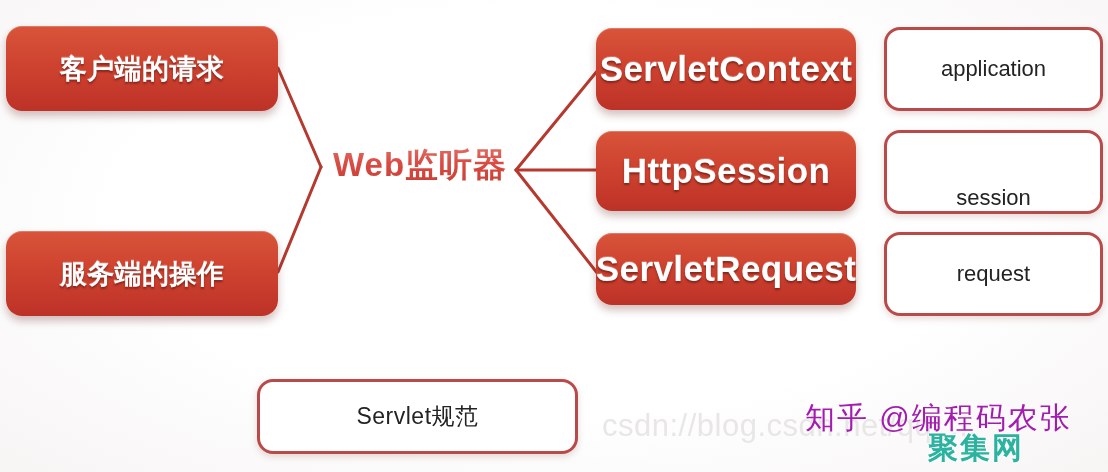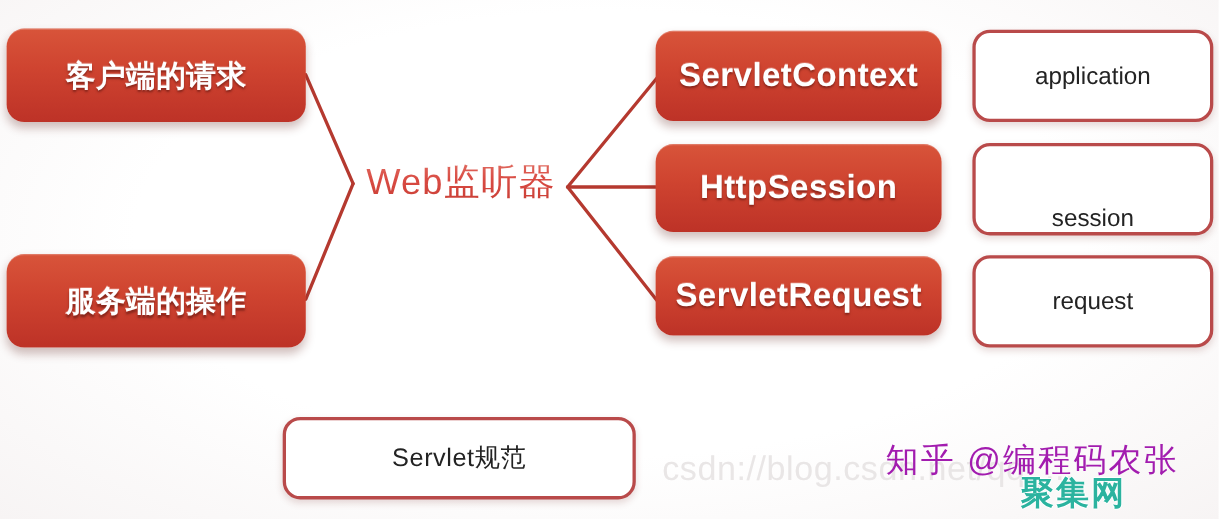--- a/index.html
+++ b/index.html
@@ -52,21 +52,21 @@
   .node-solid .label {
     color: #ffffff;
     font-weight: bold;
     letter-spacing: 0.4px;
     text-shadow: 0 2px 2px rgba(80, 18, 12, 0.55),
                  0 -1px 0 rgba(255,255,255,0.25);
     white-space: nowrap;
   }
 
   .cn-label { font-size: 27px; letter-spacing: 3px; }
-  .en-label { font-size: 30px; }
+  .en-label { font-size: 35px; }
 
   
   #node-client-request { left: 6px;  top: 26px;  width: 272px; height: 85px; }
   #node-server-op      { left: 6px;  top: 231px; width: 272px; height: 85px; }
 
   
   #node-servletcontext { left: 596px; top: 28px;  width: 260px; height: 82px; }
   #node-httpsession    { left: 596px; top: 131px; width: 260px; height: 80px; }
   #node-servletrequest { left: 596px; top: 233px; width: 260px; height: 72px; justify-content: center; }
 
@@ -97,21 +97,21 @@
   #node-session     { left: 884px; top: 130px; width: 219px; height: 84px; align-items: flex-end; }
   #node-request     { left: 884px; top: 232px; width: 219px; height: 84px; }
   #node-servletspec { left: 257px; top: 379px; width: 321px; height: 75px; }
 
   
   #center-title {
     position: absolute;
     left: 333px;
     top: 143px;
     font-size: 33px;
-    font-weight: normal;
+    font-weight: bold;
     white-space: nowrap;
     background: linear-gradient(180deg, #e2766a 0%, #d94b43 45%, #c63c33 100%);
     -webkit-background-clip: text;
     background-clip: text;
     color: transparent;
     -webkit-text-fill-color: transparent;
     letter-spacing: 1px;
   }
 
   

